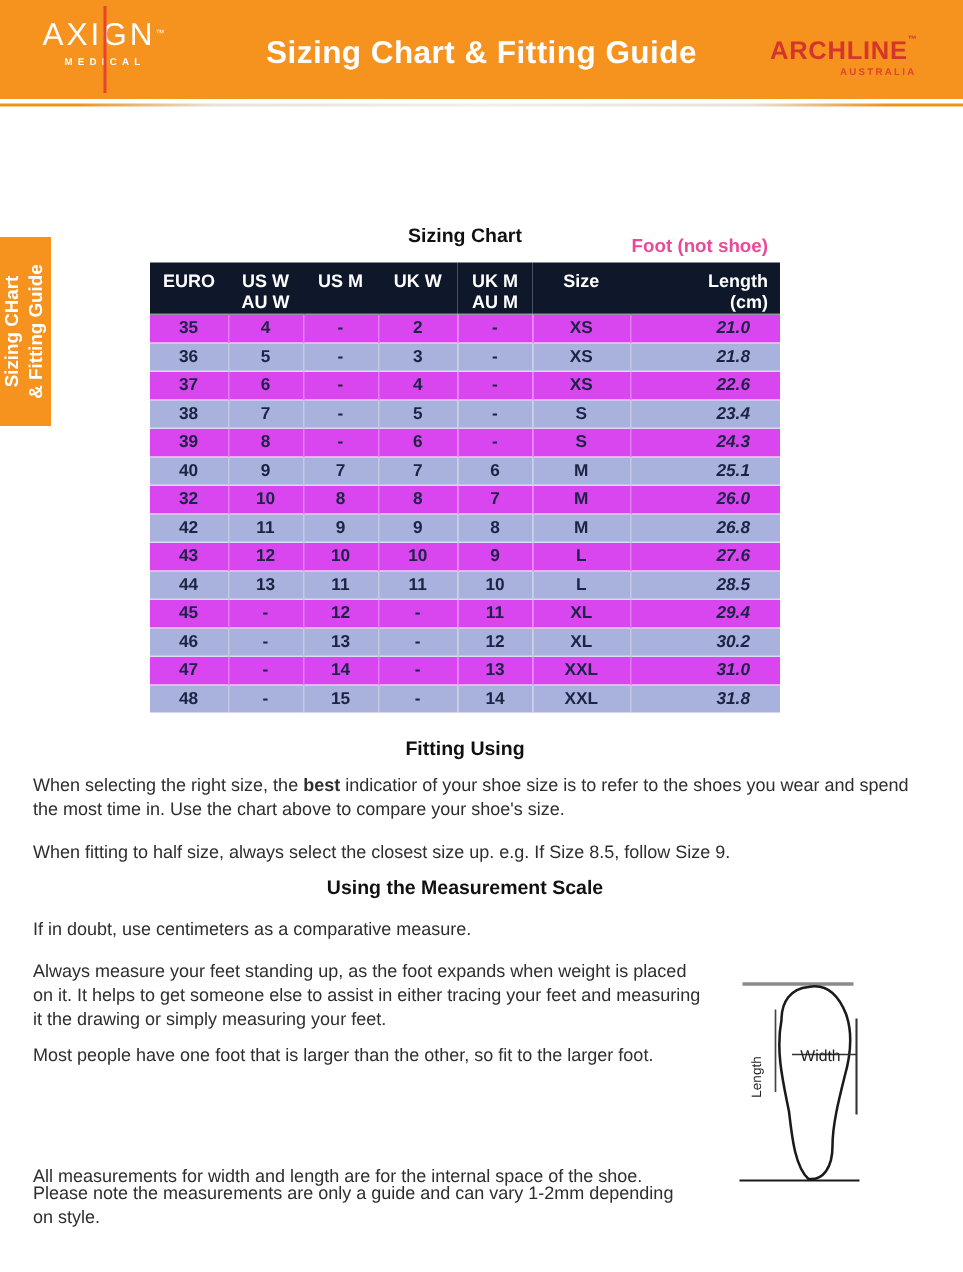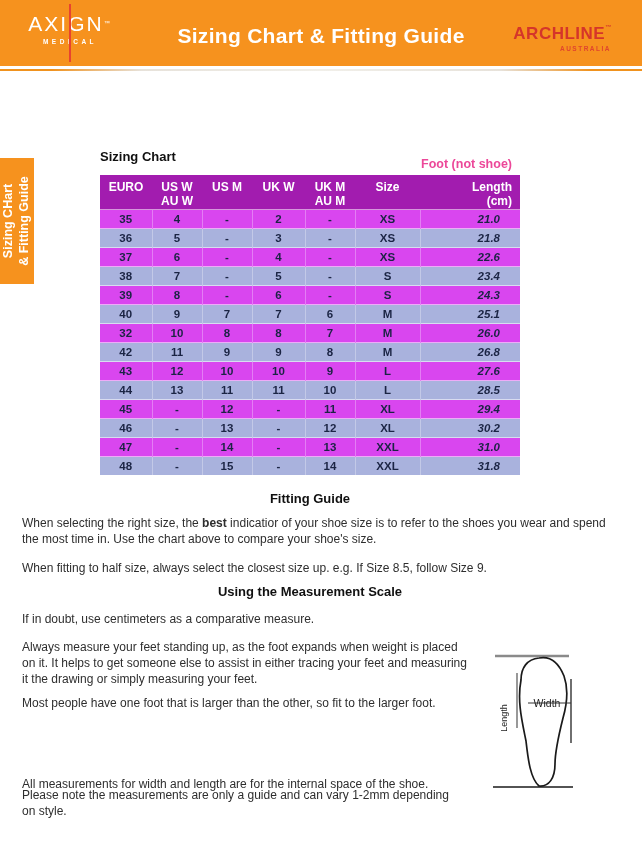--- a/index.html
+++ b/index.html
@@ -27,27 +27,27 @@
             text-align:right;padding-right:14px;margin-top:1px;}
 
   
   .side-tab{position:absolute;left:0;top:158px;width:34px;height:126px;background:#F6921E;}
   .side-tab-text{position:absolute;left:50%;top:50%;width:126px;height:34px;
                  transform:translate(-50%,-50%) rotate(-90deg);
                  color:#fff;font-size:12.5px;font-weight:bold;line-height:16px;
                  text-align:center;white-space:pre-line;}
 
   
-  .tbl-title{position:absolute;left:100px;top:149px;width:420px;text-align:left;
+  .tbl-title{position:absolute;left:100px;top:149px;width:420px;text-align:center;
              font-size:13px;font-weight:bold;color:#101010;}
   .foot-note{position:absolute;left:360px;top:157px;width:152px;text-align:right;
              font-size:12.5px;font-weight:bold;color:#ec4899;}
   .sizing-table{position:absolute;left:100px;top:175px;width:420px;
                 border-collapse:collapse;table-layout:fixed;}
-  .sizing-table th{background:#a21caf;color:#fff;font-size:12px;font-weight:bold;
+  .sizing-table th{background:#0f172a;color:#fff;font-size:12px;font-weight:bold;
                    vertical-align:top;padding:5px 0 0 0;height:29px;line-height:14px;
                    white-space:pre-line;text-align:center;}
   .sizing-table td{font-size:11.5px;font-weight:bold;color:#1B2444;text-align:center;
                    height:18px;line-height:18px;padding:0;
                    border-top:1px solid rgba(255,255,255,.55);
                    border-left:1px solid rgba(255,255,255,.3);}
   .sizing-table td:first-child{border-left:none;}
   .sizing-table tr.row-a td{background:#d946ef;}
   .sizing-table tr.row-b td{background:#A9B2DD;}
   .sizing-table th.c6{text-align:right;padding-right:8px;}
@@ -237,21 +237,21 @@
           <td class="c1">-</td>
           <td class="c2">15</td>
           <td class="c3">-</td>
           <td class="c4">14</td>
           <td class="c5">XXL</td>
           <td class="c6">31.8</td>
         </tr>
       </tbody>
   </table>
 
-  <div class="sec-heading" style="top:491px">Fitting Guide</div>
+  <div class="sec-heading" style="top:491px">Fitting Using</div>
   <div class="para" style="top:515px;width:605px"><span>When selecting the right size, the </span><b>best</b><span> indicatior of your shoe size is to refer to the shoes you wear and spend
 the most time in. Use the chart above to compare your shoe's size.</span></div>
   <div class="para" style="top:560px;width:605px">When fitting to half size, always select the closest size up. e.g. If Size 8.5, follow Size 9.</div>
 
   <div class="sec-heading" style="top:584px">Using the Measurement Scale</div>
   <div class="para" style="top:611px;width:605px">If in doubt, use centimeters as a comparative measure.</div>
   <div class="para" style="top:639px;width:480px">Always measure your feet standing up, as the foot expands when weight is placed
 on it. It helps to get someone else to assist in either tracing your feet and measuring
 it the drawing or simply measuring your feet.</div>
   <div class="para" style="top:695px;width:480px">Most people have one foot that is larger than the other, so fit to the larger foot.</div>

